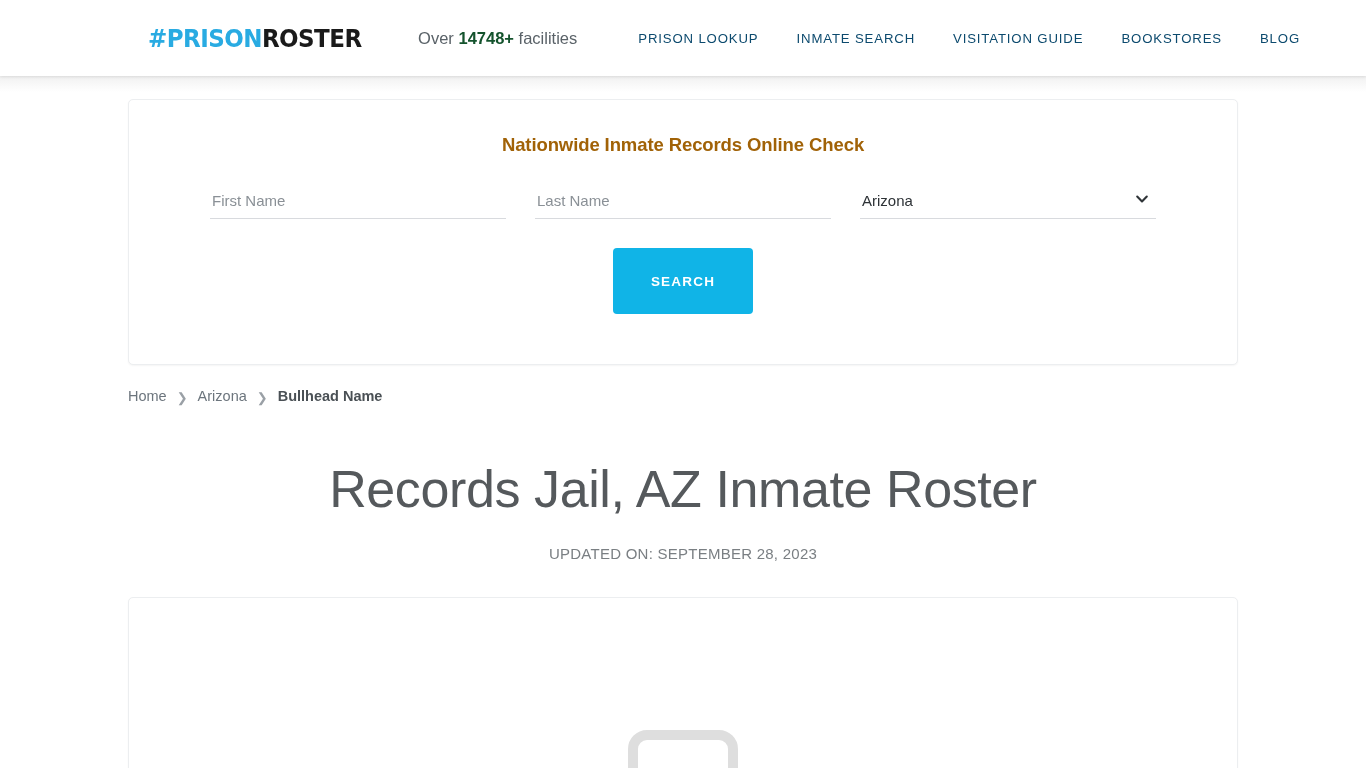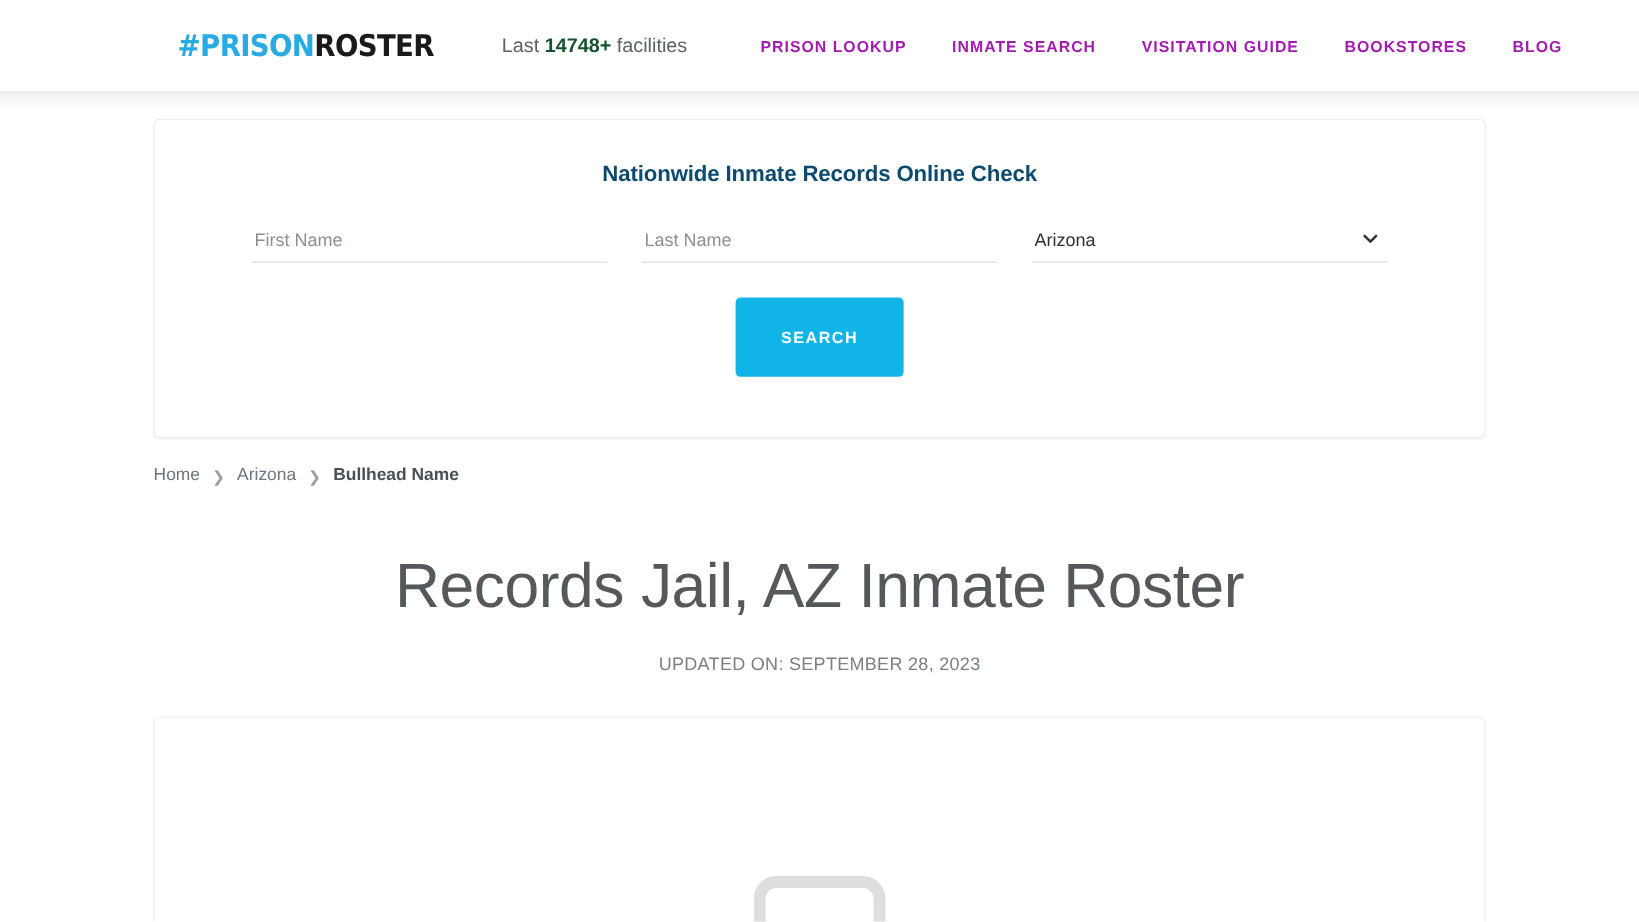--- a/index.html
+++ b/index.html
@@ -52,23 +52,23 @@
 
   .main-nav {
     display: flex;
     align-items: center;
     margin-left: 42px;
     gap: 0;
   }
   .nav-link {
     display: block;
     font-size: 13.2px;
-    font-weight: 700;
+    font-weight: 400;
     letter-spacing: 0.85px;
-    color: #a21caf;
+    color: #0c4a6e;
     text-decoration: none;
     text-transform: uppercase;
     padding: 0 19px;
     white-space: nowrap;
   }
 
   
   .header-fade {
     height: 16px;
     background: linear-gradient(to bottom, #f1f1f1 0%, #ffffff 100%);
@@ -87,21 +87,21 @@
     border: 1px solid #eceef0;
     border-radius: 5px;
     box-shadow: 0 1px 2px rgba(0,0,0,0.045);
     padding: 24px 26px 34px 26px;
     height: 266px;
   }
   .search-title {
     text-align: center;
     font-size: 18.5px;
     font-weight: 700;
-    color: #0c4a6e;
+    color: #a16207;
     margin: 10px 0 0 0;
     letter-spacing: -0.1px;
   }
   .search-sub {
     text-align: center;
     font-size: 16px;
     color: #6c757d;
     margin: 20px 0 0 0;
     font-weight: 400;
   }
@@ -229,21 +229,21 @@
 </head>
 <body>
 
 <header class="site-header">
 
   <a class="logo" href="#">
     <span class="hash">#PRISON</span><span class="roster">ROSTER</span>
   </a>
 
   <div class="facilities">
-    <span>Last </span><b>14748+</b><span> facilities</span>
+    <span>Over </span><b>14748+</b><span> facilities</span>
   </div>
 
   <nav class="main-nav">
     <a class="nav-link" href="#">PRISON LOOKUP</a>
     <a class="nav-link" href="#">INMATE SEARCH</a>
     <a class="nav-link" href="#">VISITATION GUIDE</a>
     <a class="nav-link" href="#">BOOKSTORES</a>
     <a class="nav-link" href="#">BLOG</a>
   </nav>
 

